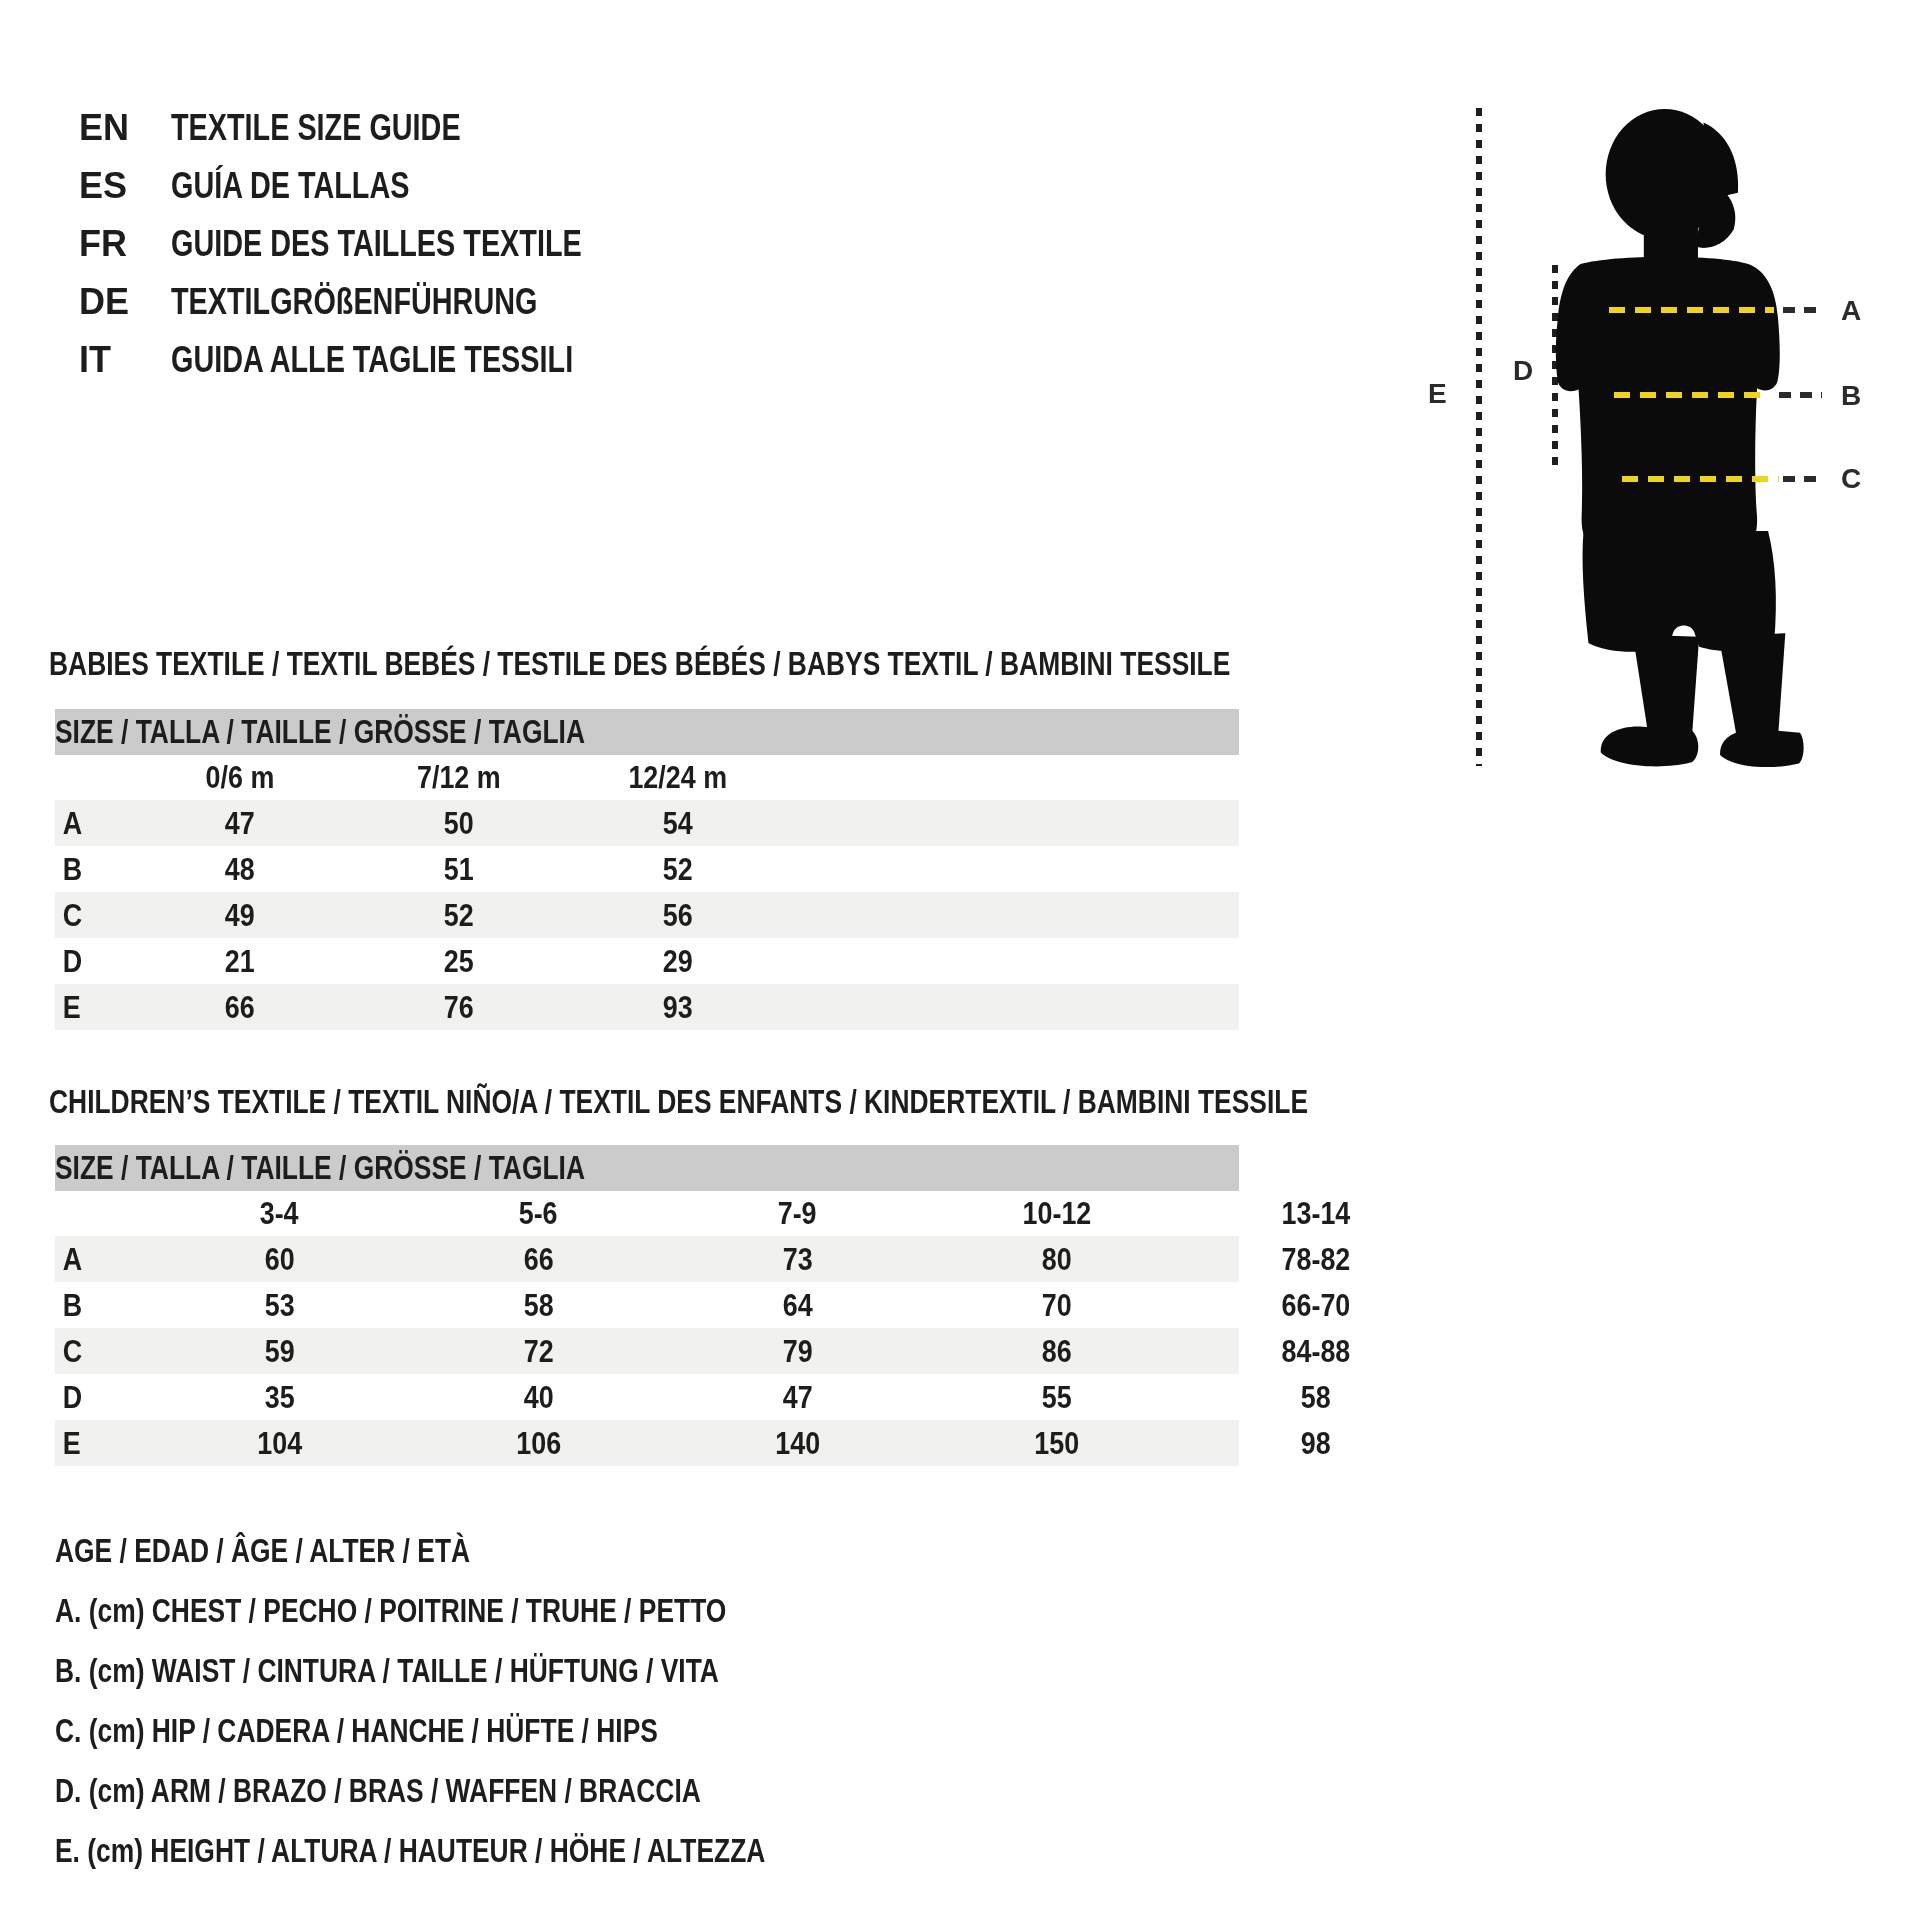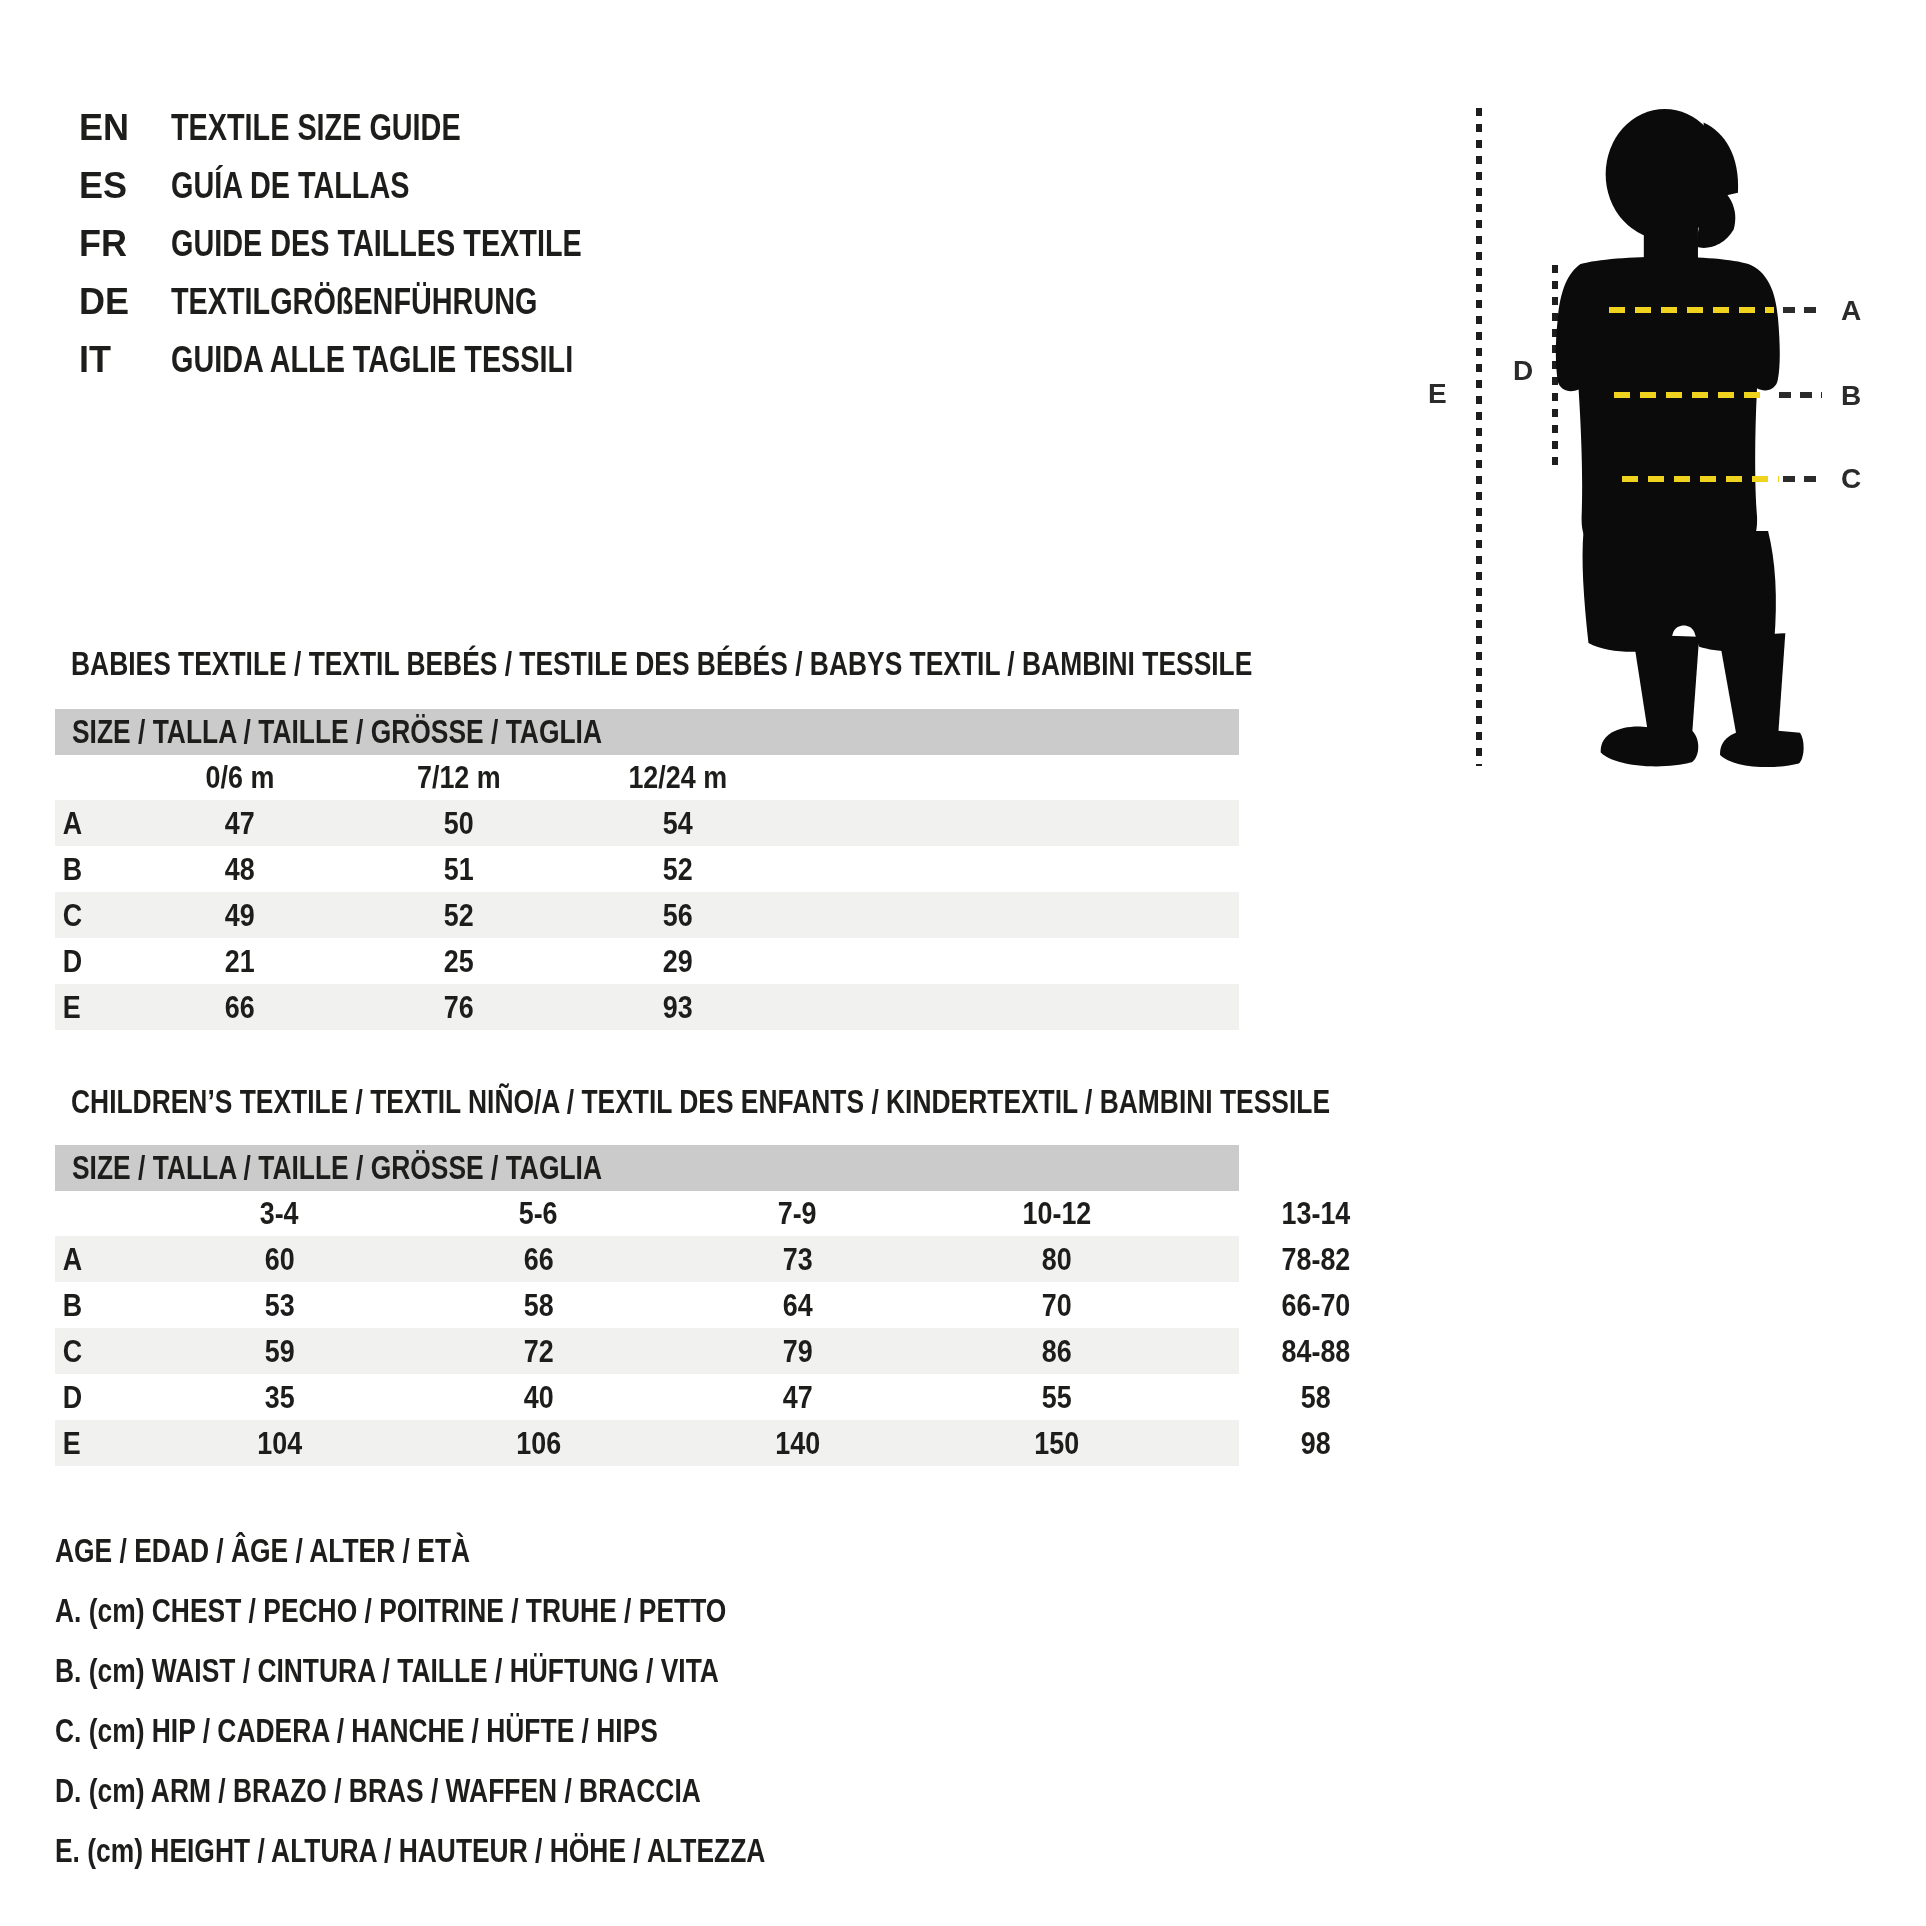--- a/index.html
+++ b/index.html
@@ -18,26 +18,26 @@
   .cond{display:inline-block;transform:scaleX(0.80);transform-origin:0 50%;white-space:nowrap;}
   .condc{display:inline-block;transform:scaleX(0.84);transform-origin:50% 50%;white-space:nowrap;}
 
   
   .lang-block{position:absolute;left:79px;top:99px;}
   .lang-row{height:58px;display:flex;align-items:center;font-size:36px;font-weight:bold;}
   .lang-code{width:92px;flex:0 0 92px;}
   .lang-title{white-space:nowrap;}
 
   
-  .section-title{position:absolute;left:71px;height:43px;display:flex;align-items:center;
+  .section-title{position:absolute;left:49px;height:43px;display:flex;align-items:center;
     font-size:33px;font-weight:bold;white-space:nowrap;}
 
   
   .size-bar{position:absolute;left:55px;width:1184px;height:46px;background:var(--bar-gray);
-    display:flex;align-items:center;padding-left:17px;box-sizing:border-box;
+    display:flex;align-items:center;box-sizing:border-box;
     font-size:33px;font-weight:bold;}
   .size-table{position:absolute;left:55px;width:1184px;text-decoration:underline;}
   .t-row{display:grid;height:46px;align-items:center;font-size:32px;font-weight:bold;}
   .t-row.cols-3{grid-template-columns:75px 219px 219px 219px 1fr;}
   .t-row.cols-5{grid-template-columns:75px 219px 219px 219px 219px 219px 1fr;gap:40px;}
   .t-row.striped{background:var(--stripe);}
   .t-cell{text-align:center;}
   .t-label{text-align:left;padding-left:6.2px;}
 
   

